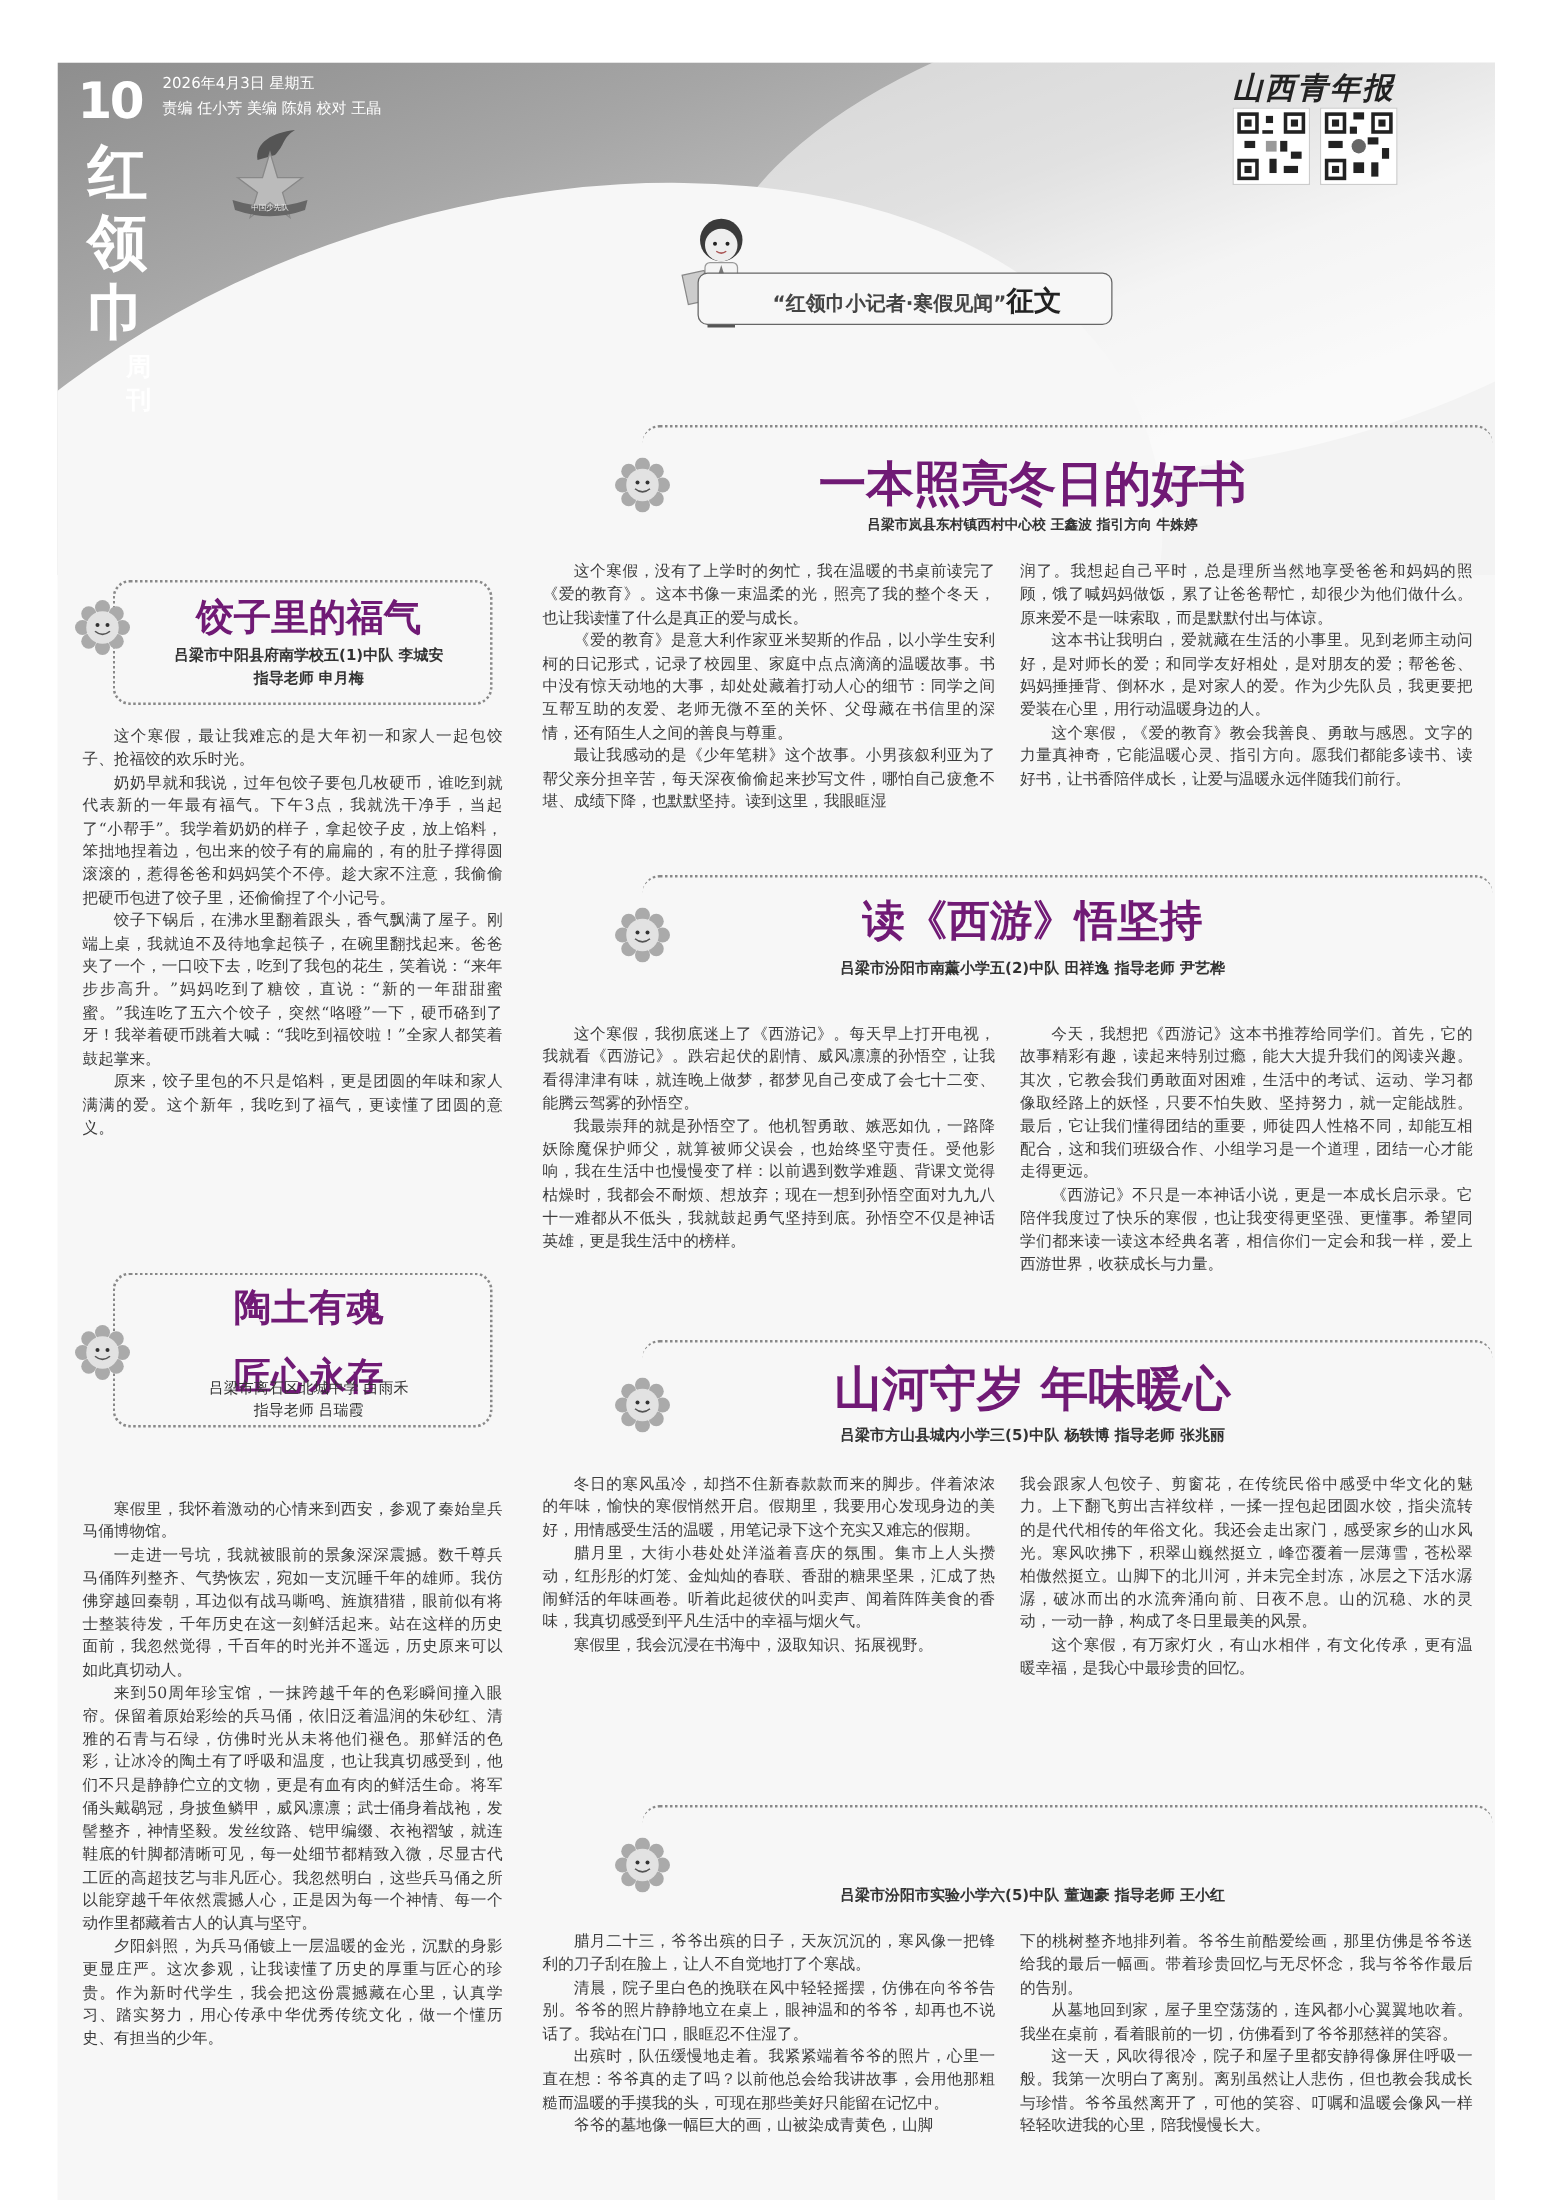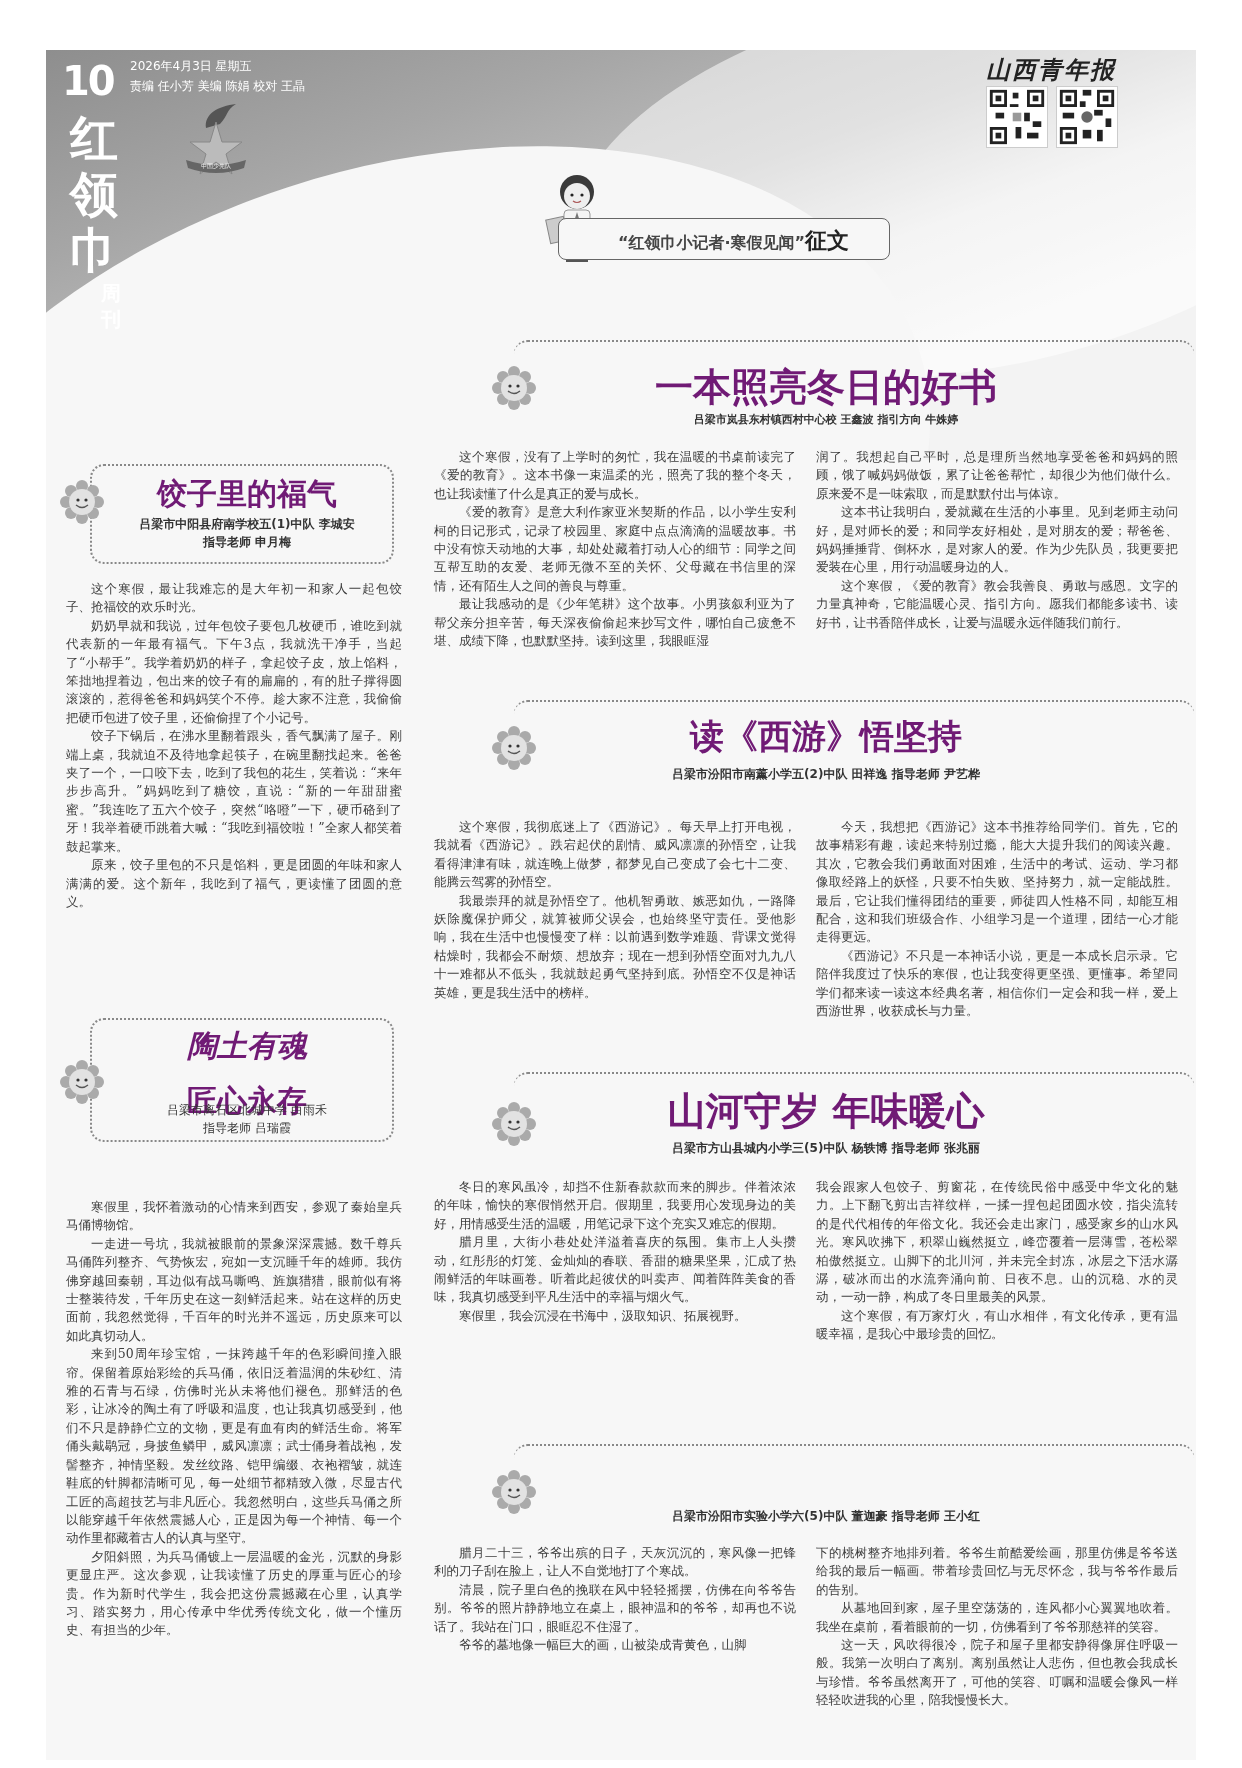--- a/index.html
+++ b/index.html
@@ -304,21 +304,21 @@
         <circle cx="11" cy="11" r="6"></circle>
         <circle cx="33" cy="11" r="6"></circle>
         <circle cx="11" cy="33" r="6"></circle>
         <circle cx="33" cy="33" r="6"></circle>
       </g>
     <circle cx="22" cy="22" r="13" fill="#e2e2e2"></circle>
     <circle cx="18" cy="20" r="1.6" fill="#333"></circle>
       <circle cx="26" cy="20" r="1.6" fill="#333"></circle>
     <path d="M16 25 Q22 30 28 25" stroke="#555" stroke-width="1.3" fill="none"></path>
   </svg>
-  <div class="title" style="left:56px; top:976px; width:290px; font-size:30px;font-style:italic;">陶土有魂</div>
+  <div class="title" style="left:56px; top:976px; width:290px; font-size:30px;">陶土有魂</div>
   <div class="title" style="left:56px; top:1012px; width:290px; font-size:30px;margin-top:19px;">匠心永存</div>
   <div class="byline" style="left:56px; top:1052px; width:290px; font-weight:normal;">吕梁市离石区北城中学 白雨禾</div>
   <div class="byline" style="left:56px; top:1070px; width:290px; font-weight:normal;">指导老师 吕瑞霞</div>
 
   <div class="body-text" style="left:20px; top:1148px; width:336px;">
     <p>寒假里，我怀着激动的心情来到西安，参观了秦始皇兵马俑博物馆。</p>
     <p>一走进一号坑，我就被眼前的景象深深震撼。数千尊兵马俑阵列整齐、气势恢宏，宛如一支沉睡千年的雄师。我仿佛穿越回秦朝，耳边似有战马嘶鸣、旌旗猎猎，眼前似有将士整装待发，千年历史在这一刻鲜活起来。站在这样的历史面前，我忽然觉得，千百年的时光并不遥远，历史原来可以如此真切动人。</p>
     <p>来到50周年珍宝馆，一抹跨越千年的色彩瞬间撞入眼帘。保留着原始彩绘的兵马俑，依旧泛着温润的朱砂红、清雅的石青与石绿，仿佛时光从未将他们褪色。那鲜活的色彩，让冰冷的陶土有了呼吸和温度，也让我真切感受到，他们不只是静静伫立的文物，更是有血有肉的鲜活生命。将军俑头戴鹖冠，身披鱼鳞甲，威风凛凛；武士俑身着战袍，发髻整齐，神情坚毅。发丝纹路、铠甲编缀、衣袍褶皱，就连鞋底的针脚都清晰可见，每一处细节都精致入微，尽显古代工匠的高超技艺与非凡匠心。我忽然明白，这些兵马俑之所以能穿越千年依然震撼人心，正是因为每一个神情、每一个动作里都藏着古人的认真与坚守。</p>
     <p>夕阳斜照，为兵马俑镀上一层温暖的金光，沉默的身影更显庄严。这次参观，让我读懂了历史的厚重与匠心的珍贵。作为新时代学生，我会把这份震撼藏在心里，认真学习、踏实努力，用心传承中华优秀传统文化，做一个懂历史、有担当的少年。</p>
   </div>
@@ -368,20 +368,21 @@
     <circle cx="22" cy="22" r="13" fill="#e2e2e2"></circle>
     <circle cx="18" cy="20" r="1.6" fill="#333"></circle>
       <circle cx="26" cy="20" r="1.6" fill="#333"></circle>
     <path d="M16 25 Q22 30 28 25" stroke="#555" stroke-width="1.3" fill="none"></path>
   </svg>
   <div class="byline" style="left:480px; top:1458px; width:600px;">吕梁市汾阳市实验小学六(5)中队 董迦豪 指导老师 王小红</div>
 
   <div class="body-text" style="left:388px; top:1494px; width:362px;">
     <p>腊月二十三，爷爷出殡的日子，天灰沉沉的，寒风像一把锋利的刀子刮在脸上，让人不自觉地打了个寒战。</p>
     <p>清晨，院子里白色的挽联在风中轻轻摇摆，仿佛在向爷爷告别。爷爷的照片静静地立在桌上，眼神温和的爷爷，却再也不说话了。我站在门口，眼眶忍不住湿了。</p>
+    <p>出殡时，队伍缓慢地走着。我紧紧端着爷爷的照片，心里一直在想：爷爷真的走了吗？以前他总会给我讲故事，会用他那粗糙而温暖的手摸我的头，可现在那些美好只能留在记忆中。</p>
     <p>爷爷的墓地像一幅巨大的画，山被染成青黄色，山脚</p>
   </div>
   <div class="body-text" style="left:770px; top:1494px; width:362px;">
     <p style="text-indent:0">下的桃树整齐地排列着。爷爷生前酷爱绘画，那里仿佛是爷爷送给我的最后一幅画。带着珍贵回忆与无尽怀念，我与爷爷作最后的告别。</p>
     <p>从墓地回到家，屋子里空荡荡的，连风都小心翼翼地吹着。我坐在桌前，看着眼前的一切，仿佛看到了爷爷那慈祥的笑容。</p>
     <p>这一天，风吹得很冷，院子和屋子里都安静得像屏住呼吸一般。我第一次明白了离别。离别虽然让人悲伤，但也教会我成长与珍惜。爷爷虽然离开了，可他的笑容、叮嘱和温暖会像风一样轻轻吹进我的心里，陪我慢慢长大。</p>
   </div>
 
 </div>
 

